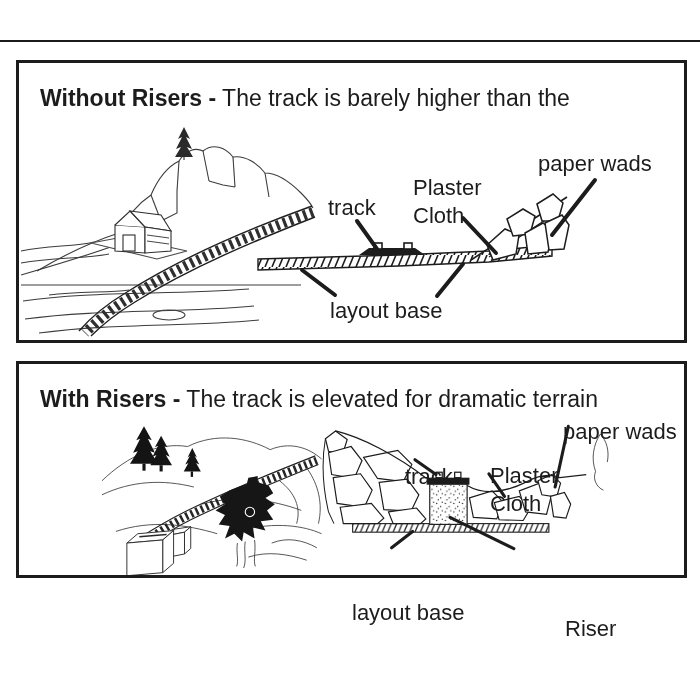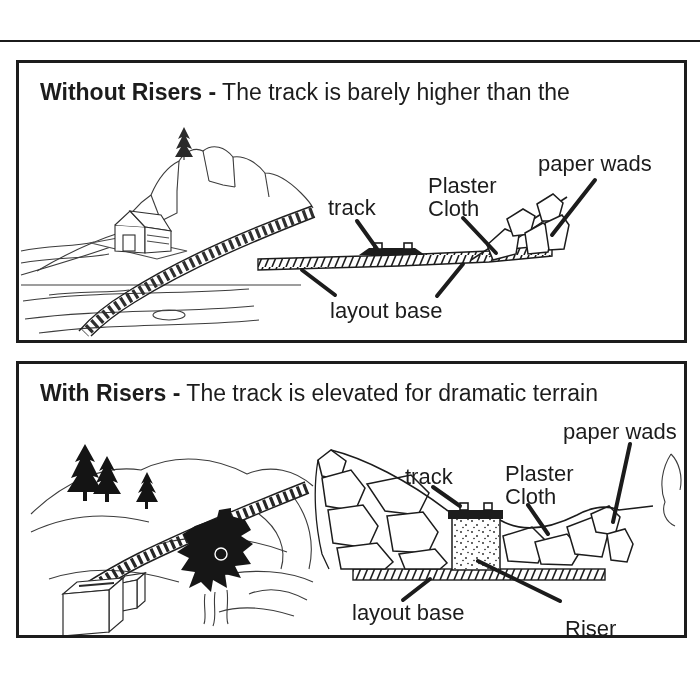--- a/index.html
+++ b/index.html
@@ -6,30 +6,30 @@
   body{
     width:700px;height:700px;position:relative;background:#ffffff;
     font-family:"Liberation Sans", sans-serif;color:#1c1c1c;overflow:hidden;
   }
   .top-rule{position:absolute;left:0;top:40px;width:700px;height:2px;background:#1b1b1b;}
   .panel{
     position:absolute;left:16px;width:671px;background:#ffffff;
     border:3px solid #1c1c1c;box-sizing:border-box;
   }
   #panel1{top:60px;height:283px;}
-  #panel2{top:361px;height:277px;}
-  .heading{position:absolute;left:21px;top:18px;font-size:23px;line-height:23px;color:#1c1c1c;}
+  #panel2{top:361px;height:217px;}
+  .heading{position:absolute;left:21px;top:24px;font-size:23px;line-height:23px;color:#1c1c1c;}
   .hline{white-space:nowrap;}
   .hline b{font-weight:700;}
   .art{position:absolute;left:0;top:0;width:100%;height:100%;display:block;}
   .lbl{
     position:absolute;font-size:22px;line-height:21px;color:#1c1c1c;
     white-space:nowrap;letter-spacing:0;
   }
-  .lbl.wrap{white-space:normal;line-height:23px;margin-left:15px;}
+  .lbl.wrap{white-space:normal;line-height:28px;}
 </style>
 </head>
 <body>
 
 <div class="top-rule"></div>
 
 <section class="panel" id="panel1">
   <svg class="art" viewBox="0 0 665 277" aria-hidden="true">
     <defs>
       <pattern id="hatchA" width="7" height="12" patternUnits="userSpaceOnUse">

